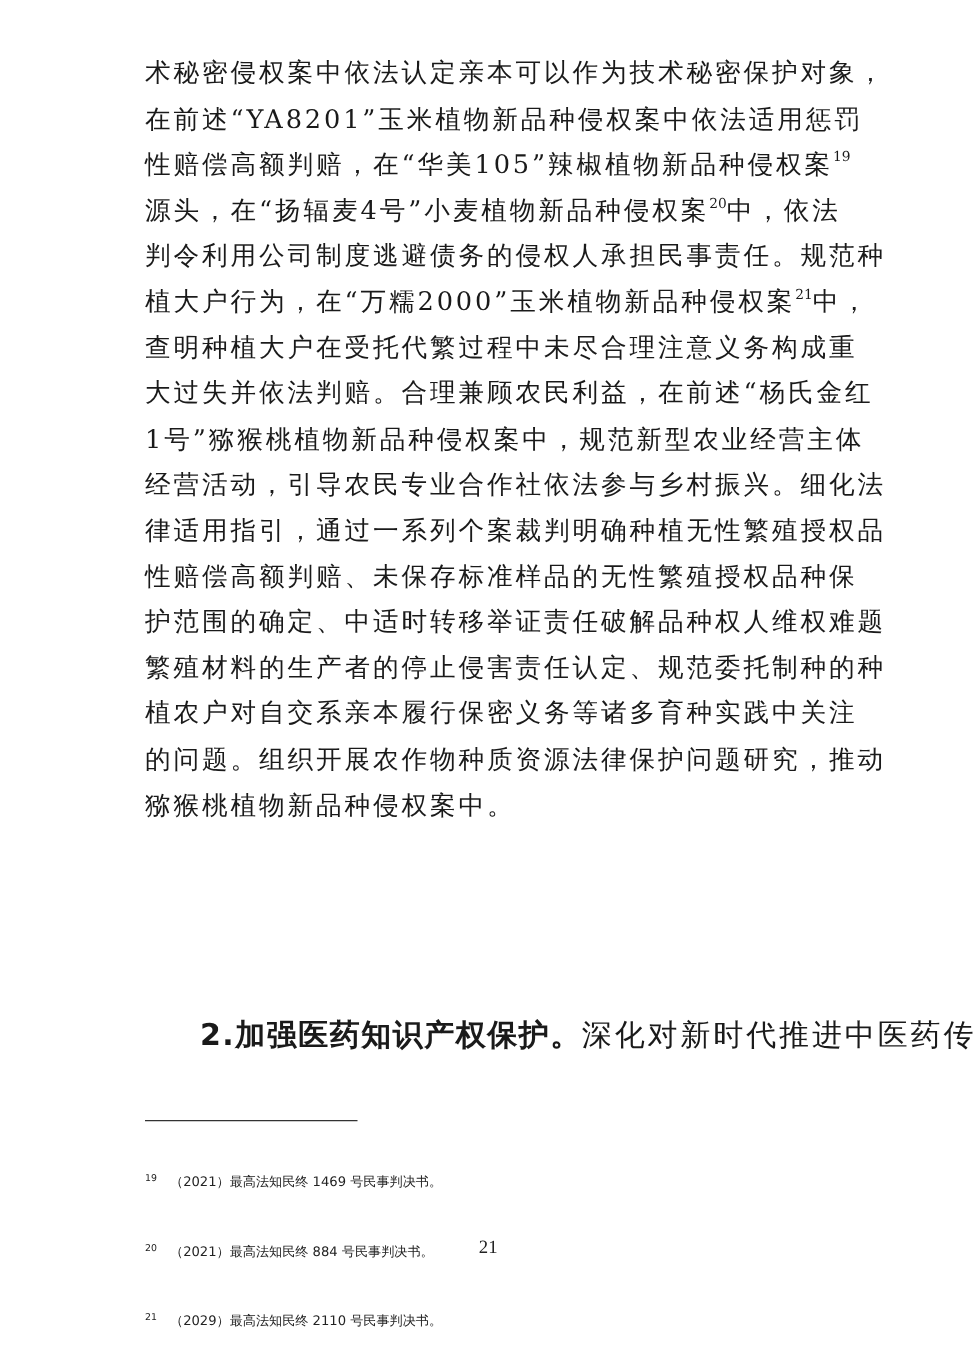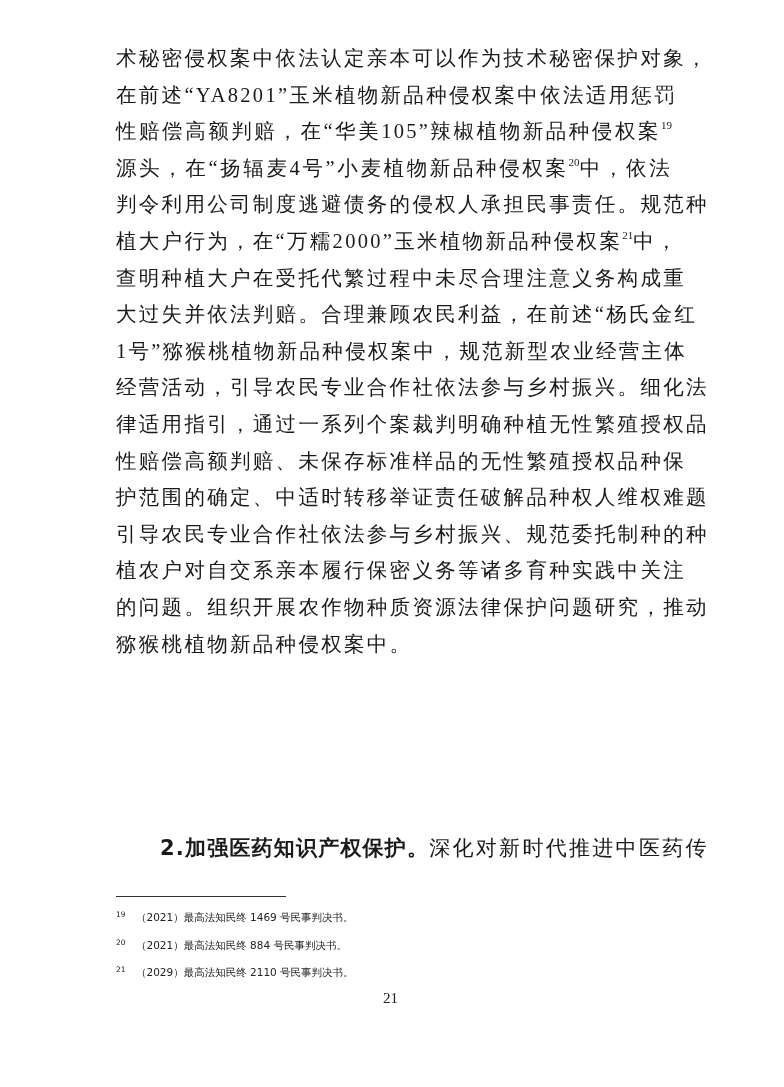--- a/index.html
+++ b/index.html
@@ -1,26 +1,26 @@
 <!DOCTYPE html>
 <html><head>
 <meta charset="utf-8">
 <style>
   html, body { margin: 0; padding: 0; background: #ffffff; }
   body { width: 784px; height: 1087px; position: relative; overflow: hidden; font-family: "DejaVu Serif", serif; color: #1a1a1a; }
   .page { position: absolute; left: 0; top: 0; width: 784px; height: 1087px; }
   .body-text { position: absolute; left: 116px; top: 40px; width: 556px; }
-  .line { height: 36.6px; line-height: 36.6px; font-size: 20.5px; white-space: nowrap; letter-spacing: 2.3px; text-align: justify; text-align-last: justify; font-family: Liberation Serif, serif; }
+  .line { height: 36.6px; line-height: 36.6px; font-size: 20.5px; white-space: nowrap; letter-spacing: 2.3px; text-align: justify; text-align-last: justify; }
   .line.last { text-align-last: left; }
   sup { font-size: 11px; line-height: 0; vertical-align: 9px; letter-spacing: 0; }
-  .heading-line { position: absolute; left: 116px; top: 830px; width: 556px; height: 36px; line-height: 36px; font-size: 21px; white-space: nowrap; letter-spacing: 2.3px; }
+  .heading-line { position: absolute; left: 116px; top: 810px; width: 556px; height: 36px; line-height: 36px; font-size: 24px; white-space: nowrap; letter-spacing: 2.3px; }
   .heading-bold { font-weight: bold; font-family: "DejaVu Sans", sans-serif; letter-spacing: 1.2px; padding-left: 44px; }
   .rule { position: absolute; left: 116px; top: 896px; width: 170px; height: 0; border-top: 1px solid #333; }
   .footnotes { position: absolute; left: 116px; top: 905px; font-family: "DejaVu Sans", sans-serif; font-size: 10.5px; color: #222; }
-  .fn { height: 27.5px; line-height: 20px; white-space: nowrap; }
+  .fn { height: 27.5px; line-height: 20px; white-space: nowrap; margin-top: 28px; }
   .fn-num { font-size: 7.5px; vertical-align: 4px; display: inline-block; width: 20px; }
   .page-number { position: absolute; left: 383px; top: 990px; font-family: "Liberation Serif", serif; font-size: 15px; color: #222; }
 </style>
 </head>
 <body>
 
 <div class="page">
   <div class="body-text">
     <div class="line"><span>术秘密侵权案中依法认定亲本可以作为技术秘密保护对象，</span></div>
     <div class="line"><span>在前述“YA8201”玉米植物新品种侵权案中依法适用惩罚</span></div>
@@ -28,21 +28,21 @@
     <div class="line"><span>源头，在“扬辐麦4号”小麦植物新品种侵权案</span><sup>20</sup><span>中，依法</span></div>
     <div class="line"><span>判令利用公司制度逃避债务的侵权人承担民事责任。规范种</span></div>
     <div class="line"><span>植大户行为，在“万糯2000”玉米植物新品种侵权案</span><sup>21</sup><span>中，</span></div>
     <div class="line"><span>查明种植大户在受托代繁过程中未尽合理注意义务构成重</span></div>
     <div class="line"><span>大过失并依法判赔。合理兼顾农民利益，在前述“杨氏金红</span></div>
     <div class="line"><span>1号”猕猴桃植物新品种侵权案中，规范新型农业经营主体</span></div>
     <div class="line"><span>经营活动，引导农民专业合作社依法参与乡村振兴。细化法</span></div>
     <div class="line"><span>律适用指引，通过一系列个案裁判明确种植无性繁殖授权品</span></div>
     <div class="line"><span>性赔偿高额判赔、未保存标准样品的无性繁殖授权品种保</span></div>
     <div class="line"><span>护范围的确定、中适时转移举证责任破解品种权人维权难题</span></div>
-    <div class="line"><span>引导农民专业合作社依法参与乡村振兴、规范委托制种的种</span></div>
+    <div class="line"><span>繁殖材料的生产者的停止侵害责任认定、规范委托制种的种</span></div>
     <div class="line"><span>植农户对自交系亲本履行保密义务等诸多育种实践中关注</span></div>
     <div class="line"><span>的问题。组织开展农作物种质资源法律保护问题研究，推动</span></div>
     <div class="line last"><span>猕猴桃植物新品种侵权案中。</span></div>
   </div>
 
   <div class="heading-line">
     <span class="heading-bold">2.加强医药知识产权保护。</span><span>深化对新时代推进中医药传</span>
   </div>
 
   <div class="rule"></div>

